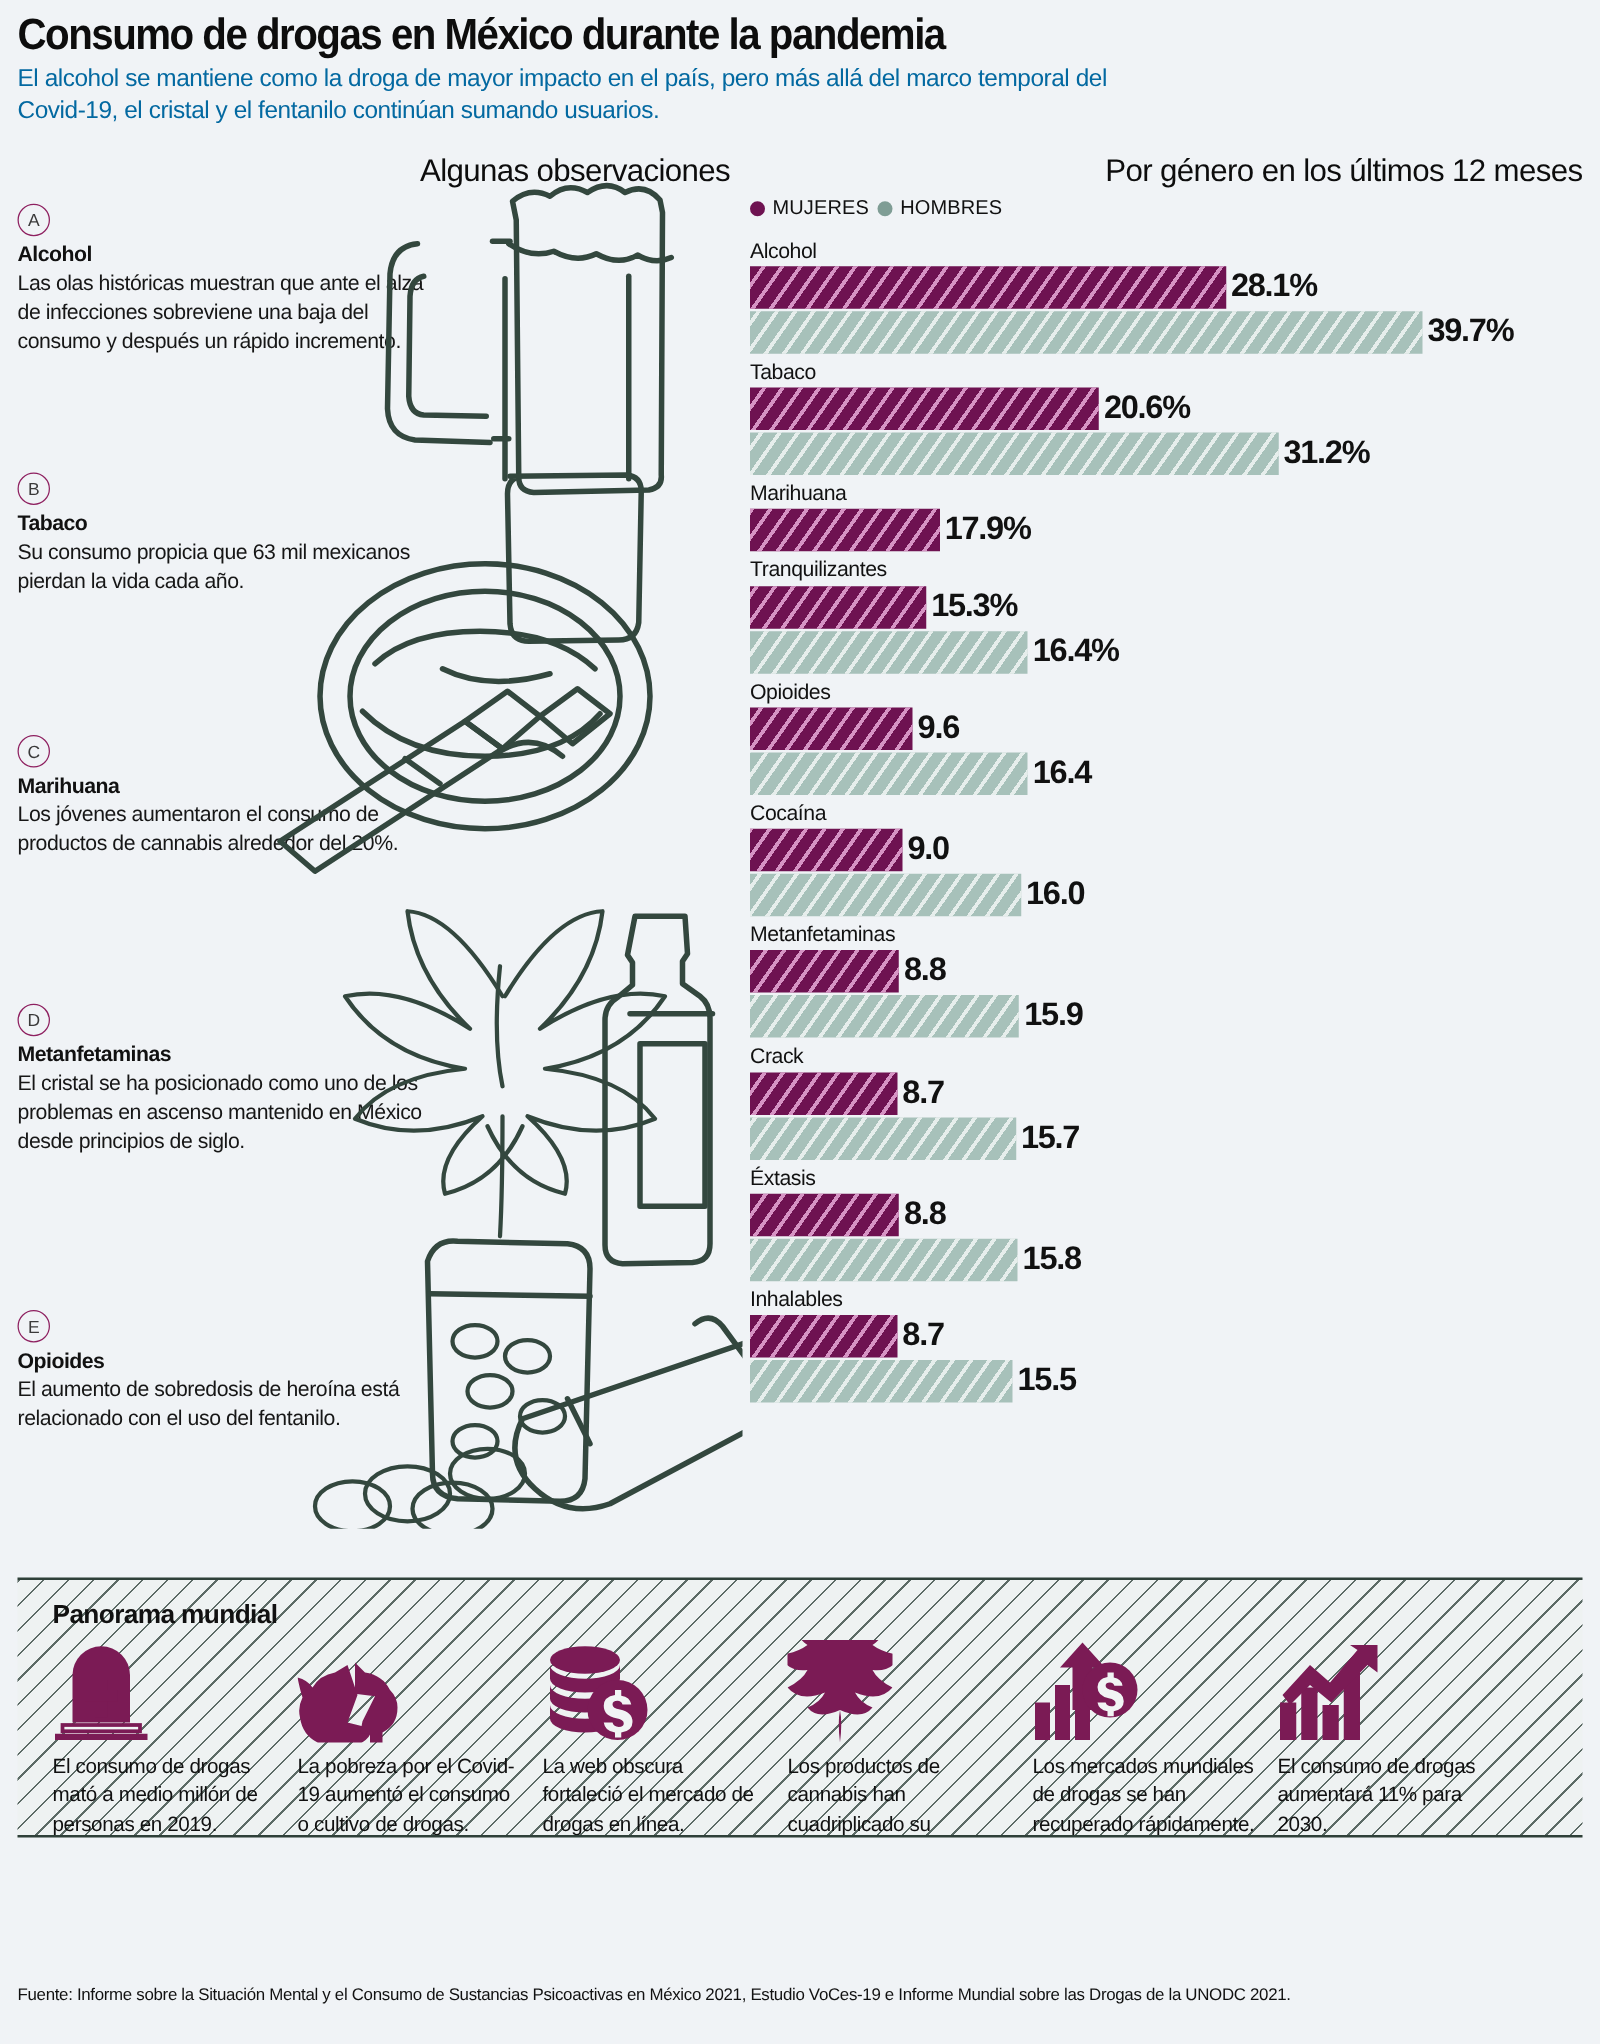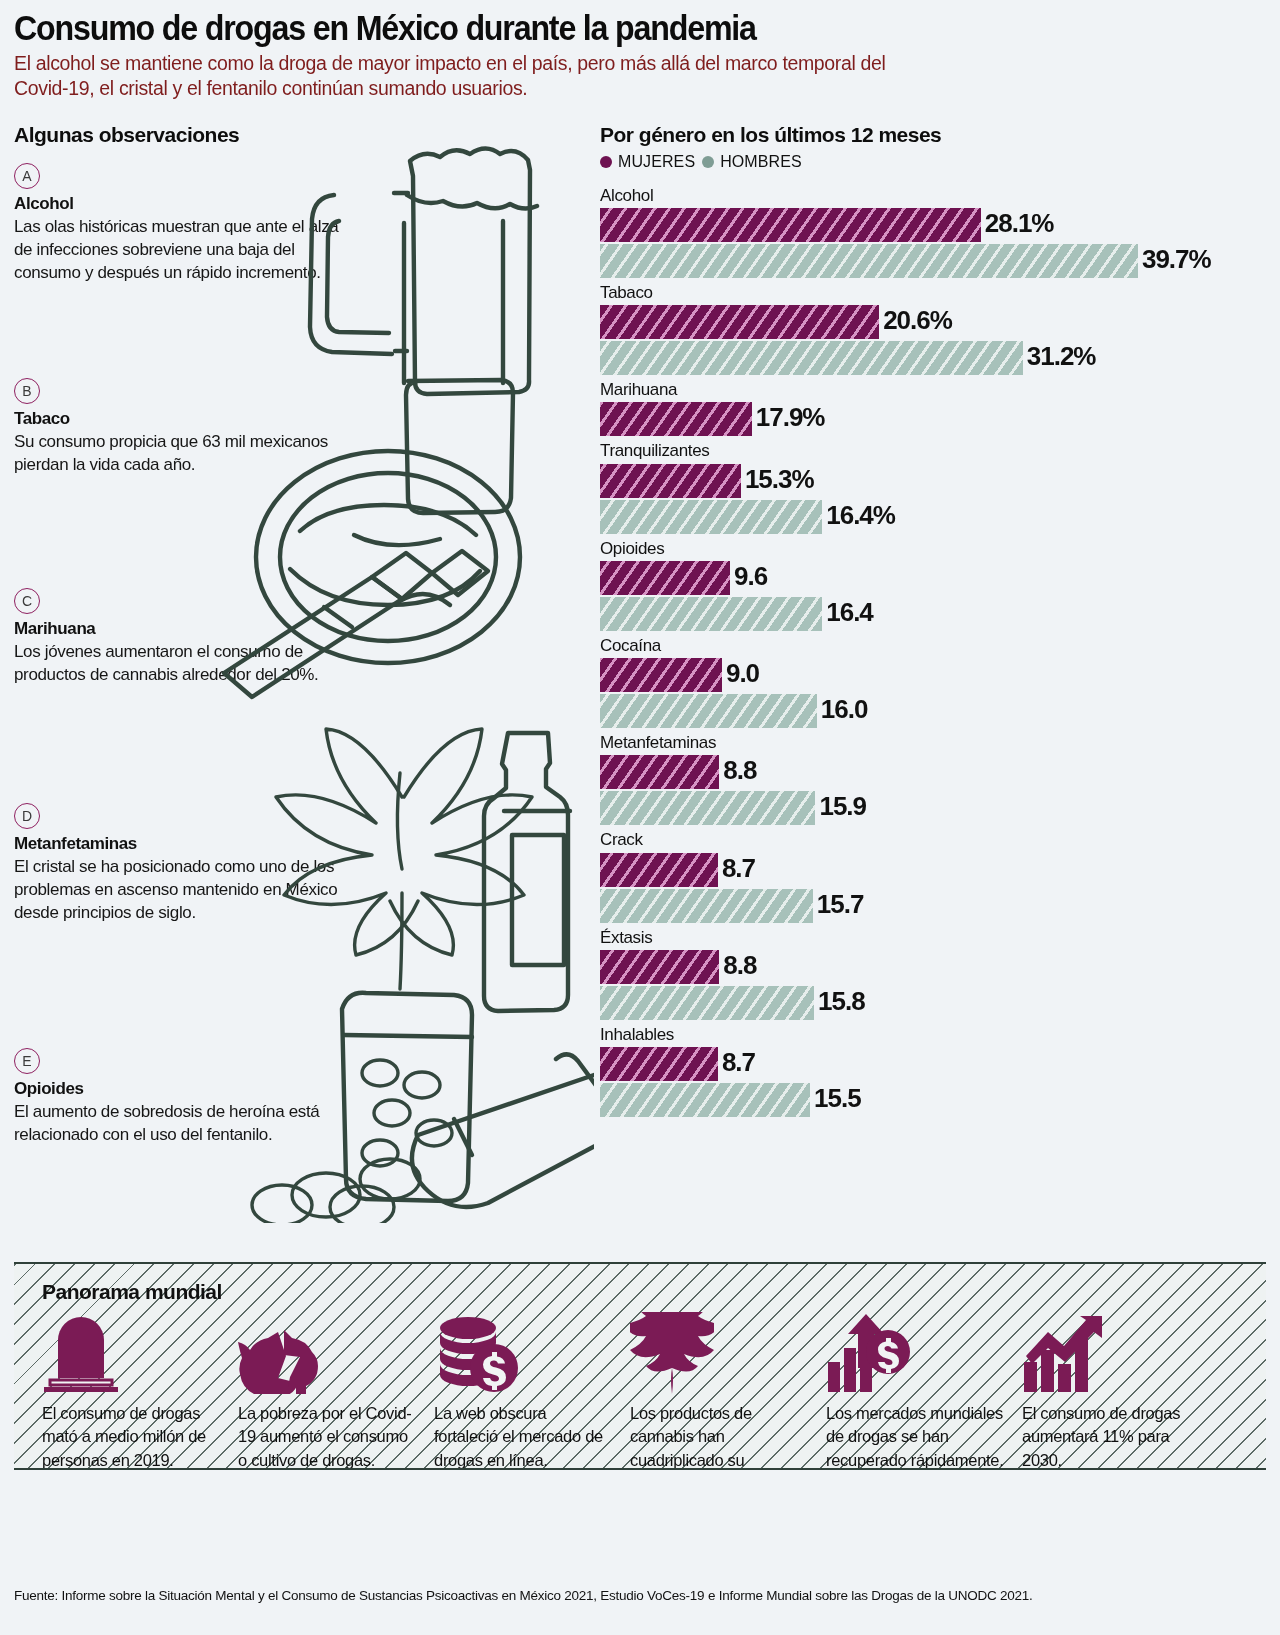--- a/index.html
+++ b/index.html
@@ -14,36 +14,36 @@
   }
 
   
   .header { padding:10px 14px 0 14px; }
   .title {
     font-size:35px; font-weight:bold; letter-spacing:-1.3px;
     line-height:1.05; color:#0d0d0d; margin:0 0 4px 0;
     transform:scaleX(0.92); transform-origin:left center;
   }
   .subtitle {
-    font-size:19.5px; line-height:1.28; color:#7f1d1d;
+    font-size:19.5px; line-height:1.28; color:#0369a1;
     max-width:930px; letter-spacing:-0.35px;
   }
 
   
   .main {
     position:relative;
     margin-top:22px;
     height:1110px;
   }
   .col-left  { position:absolute; left:14px;  top:0; width:570px; height:100%; }
   .col-right { position:absolute; left:600px; top:0; width:666px; height:100%; }
 
   .sec-head {
-    font-size:21px; font-weight:bold; letter-spacing:-0.5px;
-    color:#0d0d0d; margin:0 0 6px 0;
+    font-size:25px; font-weight:normal; letter-spacing:-0.5px;
+    color:#0d0d0d; margin:0 0 6px 0;text-align:right;
   }
 
   
   .obs { position:absolute; width:330px; left:0; }
   .badge {
     width:26px; height:26px; border-radius:50%;
     border:1.6px solid #8E2060; color:#3a3a3a;
     font-size:14px; display:flex; align-items:center; justify-content:center;
     margin-bottom:5px; background:transparent;
   }

